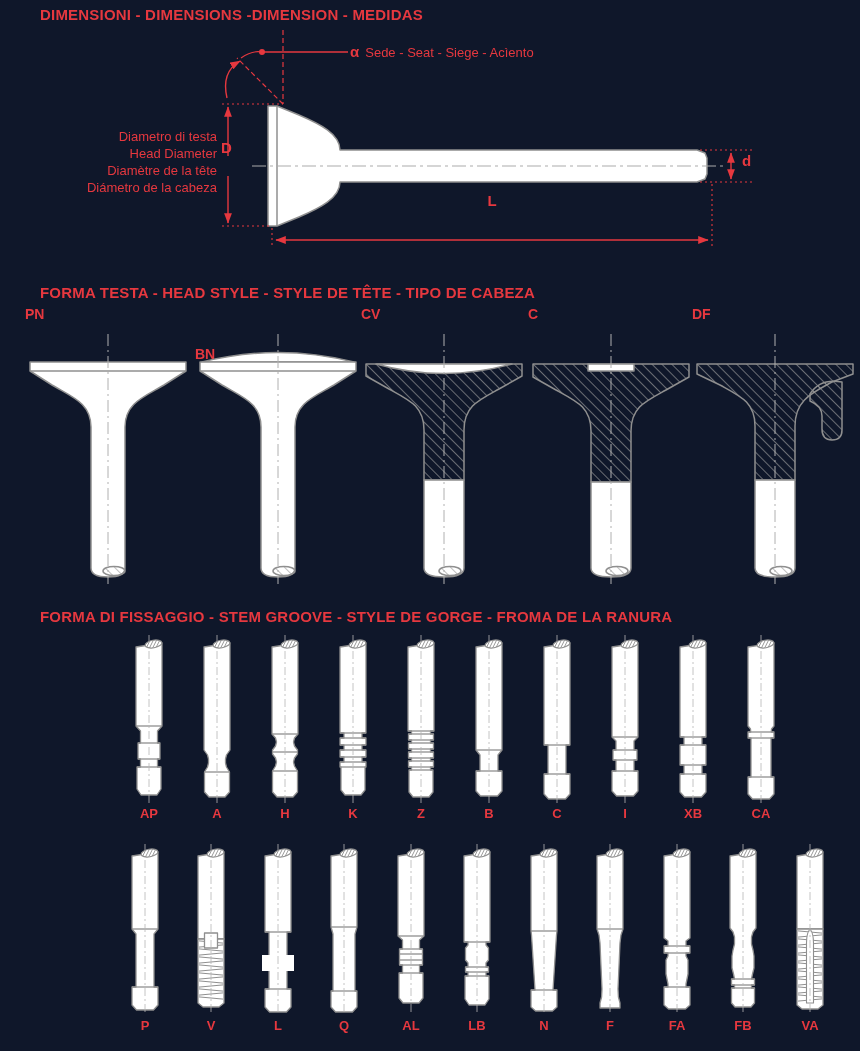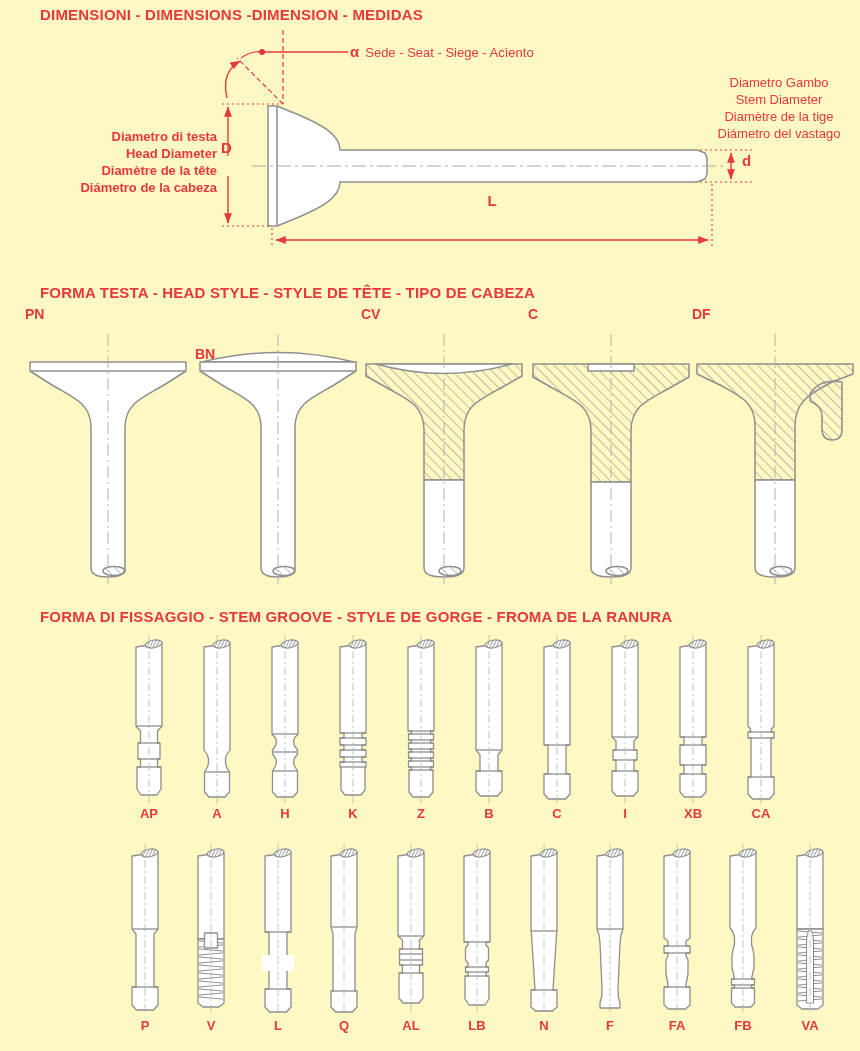--- a/index.html
+++ b/index.html
@@ -1,24 +1,24 @@
 <!DOCTYPE html>
 <html><head>
 <meta charset="utf-8">
 <style>
   html,body{margin:0;padding:0;background:#fff;}
-  .page{position:relative;width:860px;height:1051px;background:#fef9c3;overflow:hidden;
+  .page{position:relative;width:860px;height:1051px;background:#0f172a;overflow:hidden;
         font-family:"Liberation Sans",sans-serif;}
   .abs{position:absolute;}
   .hdr{position:absolute;font-weight:bold;font-size:15px;letter-spacing:.2px;
        color:#E6383F;white-space:nowrap;}
   .rdtxt{color:#E6383F;font-size:13px;line-height:17px;}
   .sym{color:#E6383F;font-weight:bold;font-size:15px;}
   .alpha-row{display:flex;align-items:baseline;gap:6px;white-space:nowrap;}
-  .blk-right{text-align:right;font-weight:bold;}
+  .blk-right{text-align:right;}
   .blk-center{text-align:center;}
   .head-fig{position:absolute;top:330px;width:166px;height:258px;}
   .head-label{position:absolute;top:306px;width:166px;text-align:left;
               color:#E6383F;font-weight:bold;font-size:14px;}
   .stem-item{position:absolute;width:56px;}
   .stem-item svg{display:block;}
   .stem-label{width:56px;text-align:center;color:#E6383F;font-weight:bold;font-size:13px;}
   .row1 .stem-label{margin-top:0px;}
   .row2 .stem-label{margin-top:3px;}
 </style>
@@ -70,26 +70,20 @@
   </div>
 
   <div class="abs rdtxt blk-right" style="left:55px;top:128px;width:162px;">
     <div>Diametro di testa</div>
     <div>Head Diameter</div>
     <div>Diamètre de la tête</div>
     <div>Diámetro de la cabeza</div>
   </div>
   <div class="abs sym" style="left:221px;top:139px;">D</div>
 
-  <div class="abs rdtxt blk-center" style="left:700px;top:74px;width:158px;">
-    <div>Diametro Gambo</div>
-    <div>Stem Diameter</div>
-    <div>Diamètre de la tige</div>
-    <div>Diámetro del vastago</div>
-  </div>
   <div class="abs sym" style="left:742px;top:152px;">d</div>
 
   <div class="abs sym blk-center" style="left:462px;top:192px;width:60px;">L</div>
 
   <div class="hdr" style="left:40px;top:284px;">FORMA TESTA - HEAD STYLE - STYLE DE TÊTE - TIPO DE CABEZA</div>
 
   <div class="head-label" style="left:25px;">PN</div>
   <div class="head-label" style="left:195px;margin-top:40px;">BN</div>
   <div class="head-label" style="left:361px;">CV</div>
   <div class="head-label" style="left:528px;">C</div>

